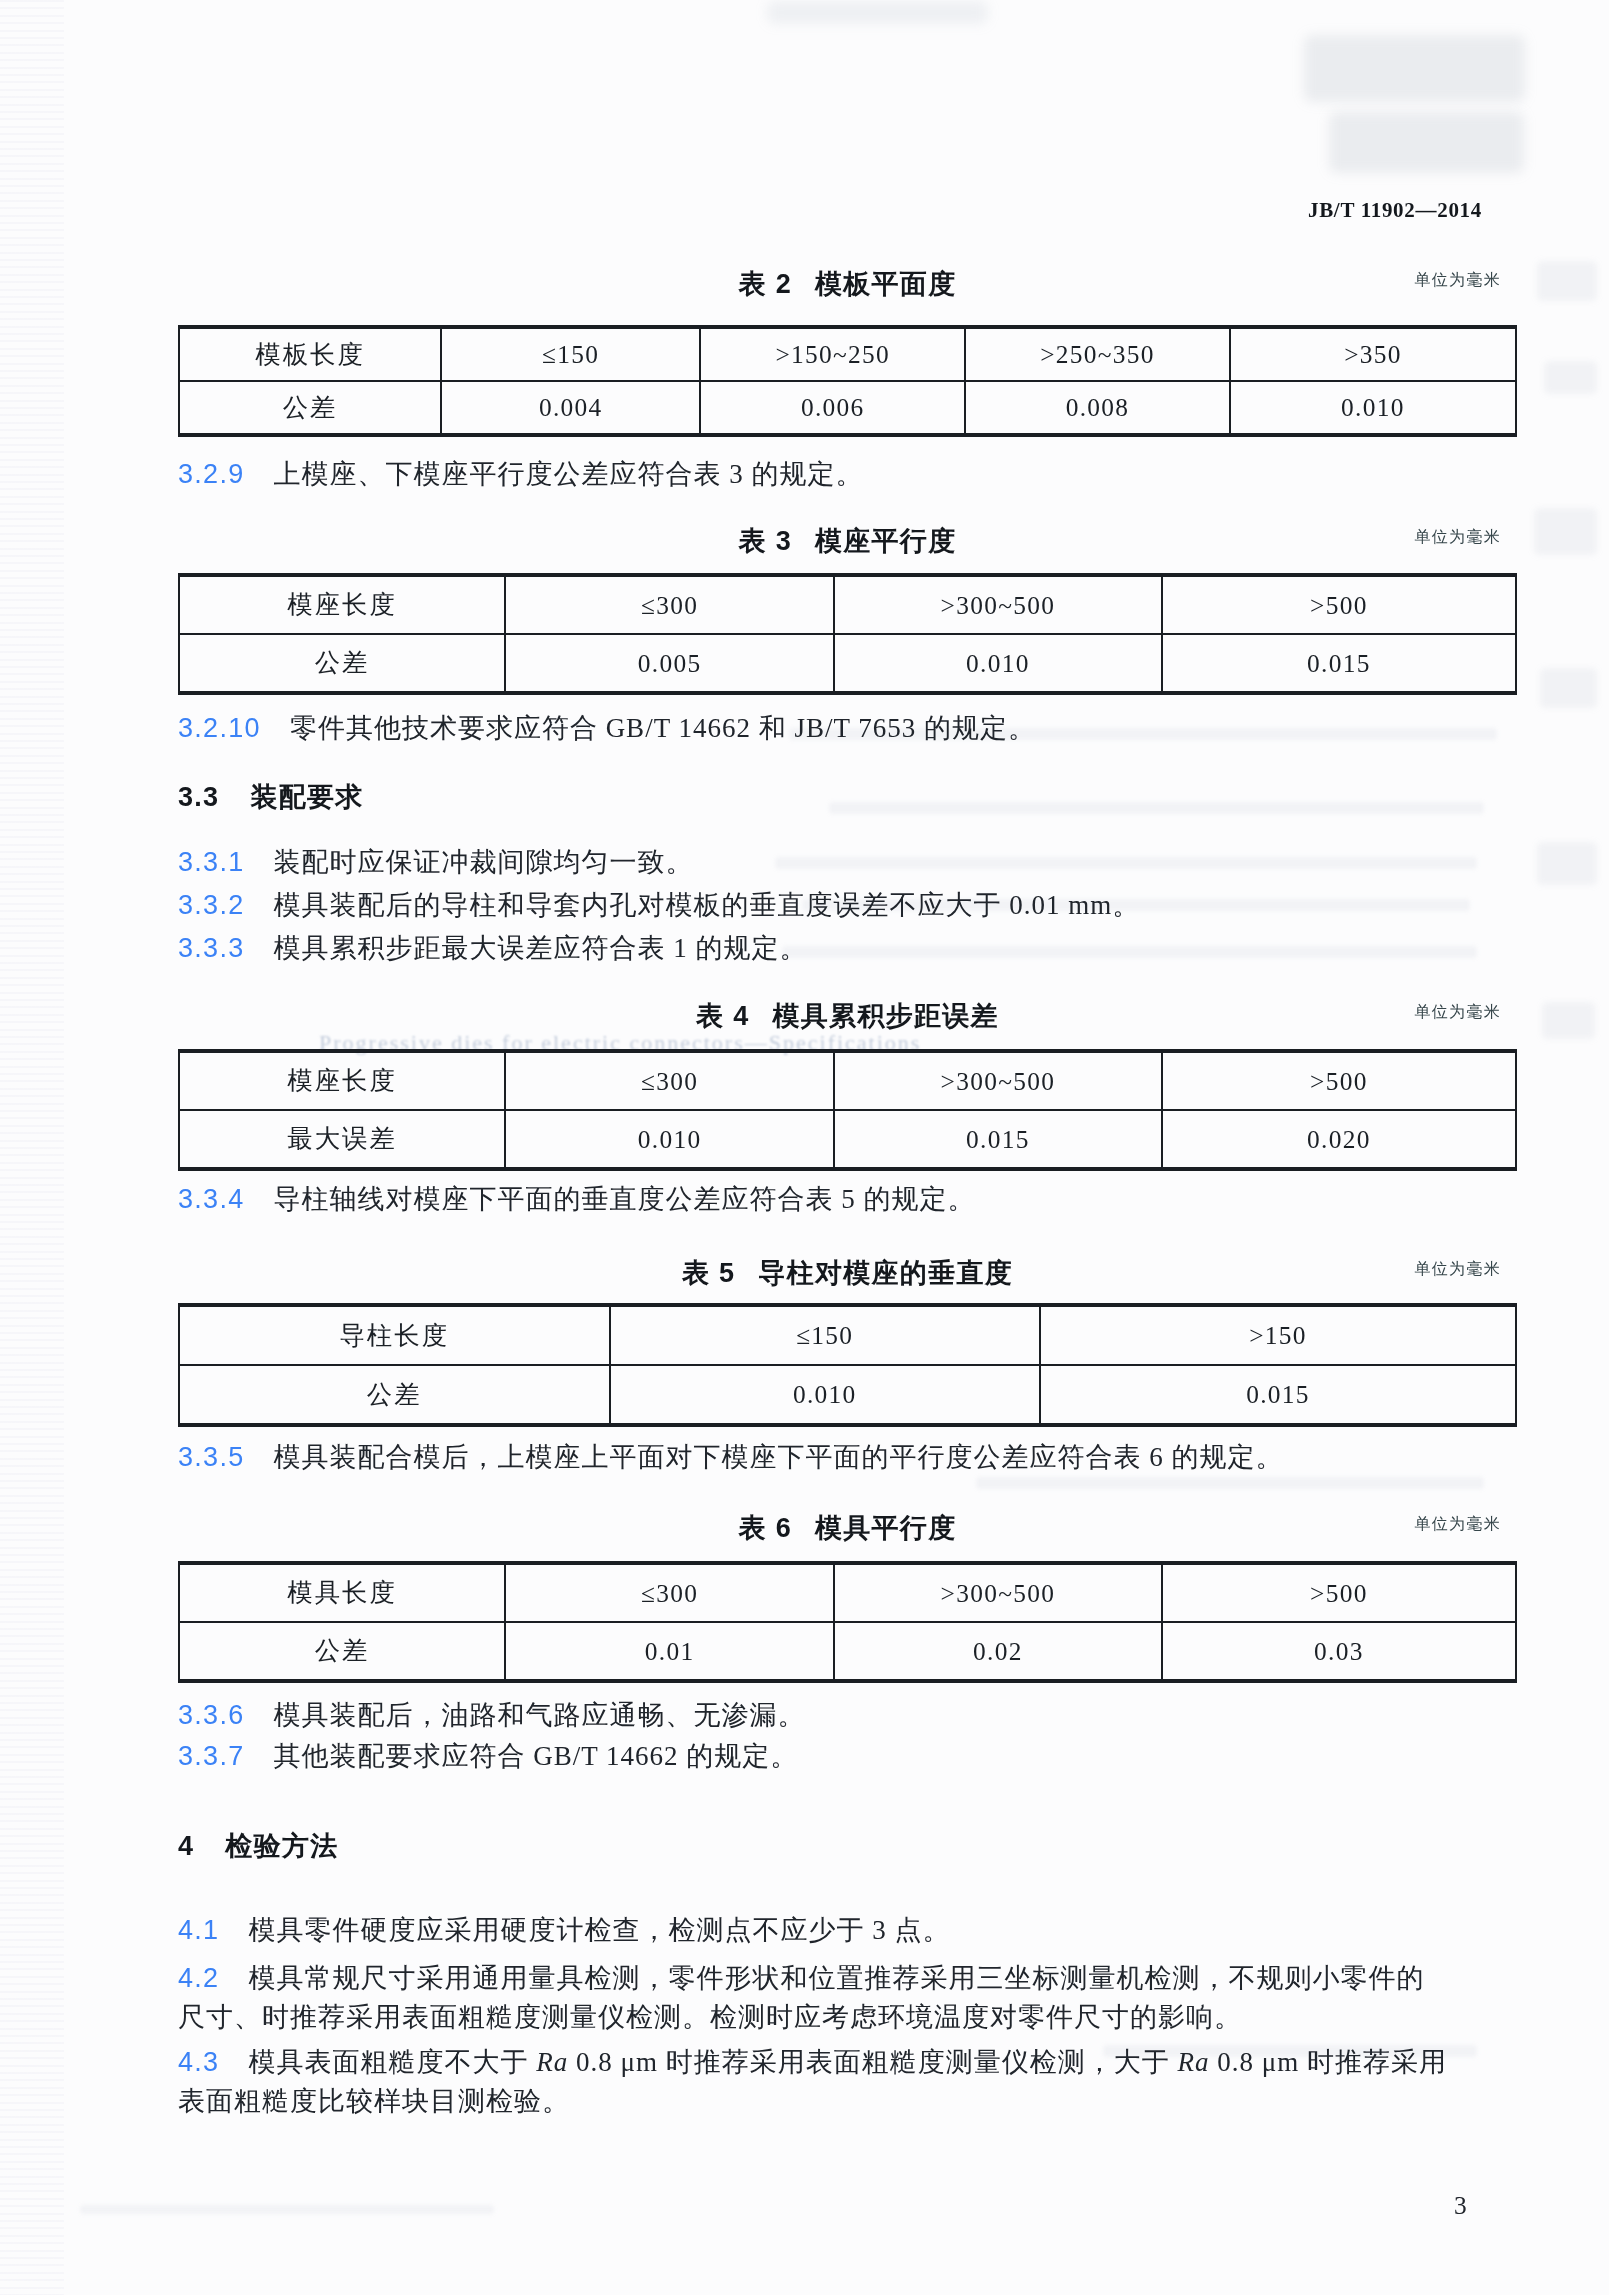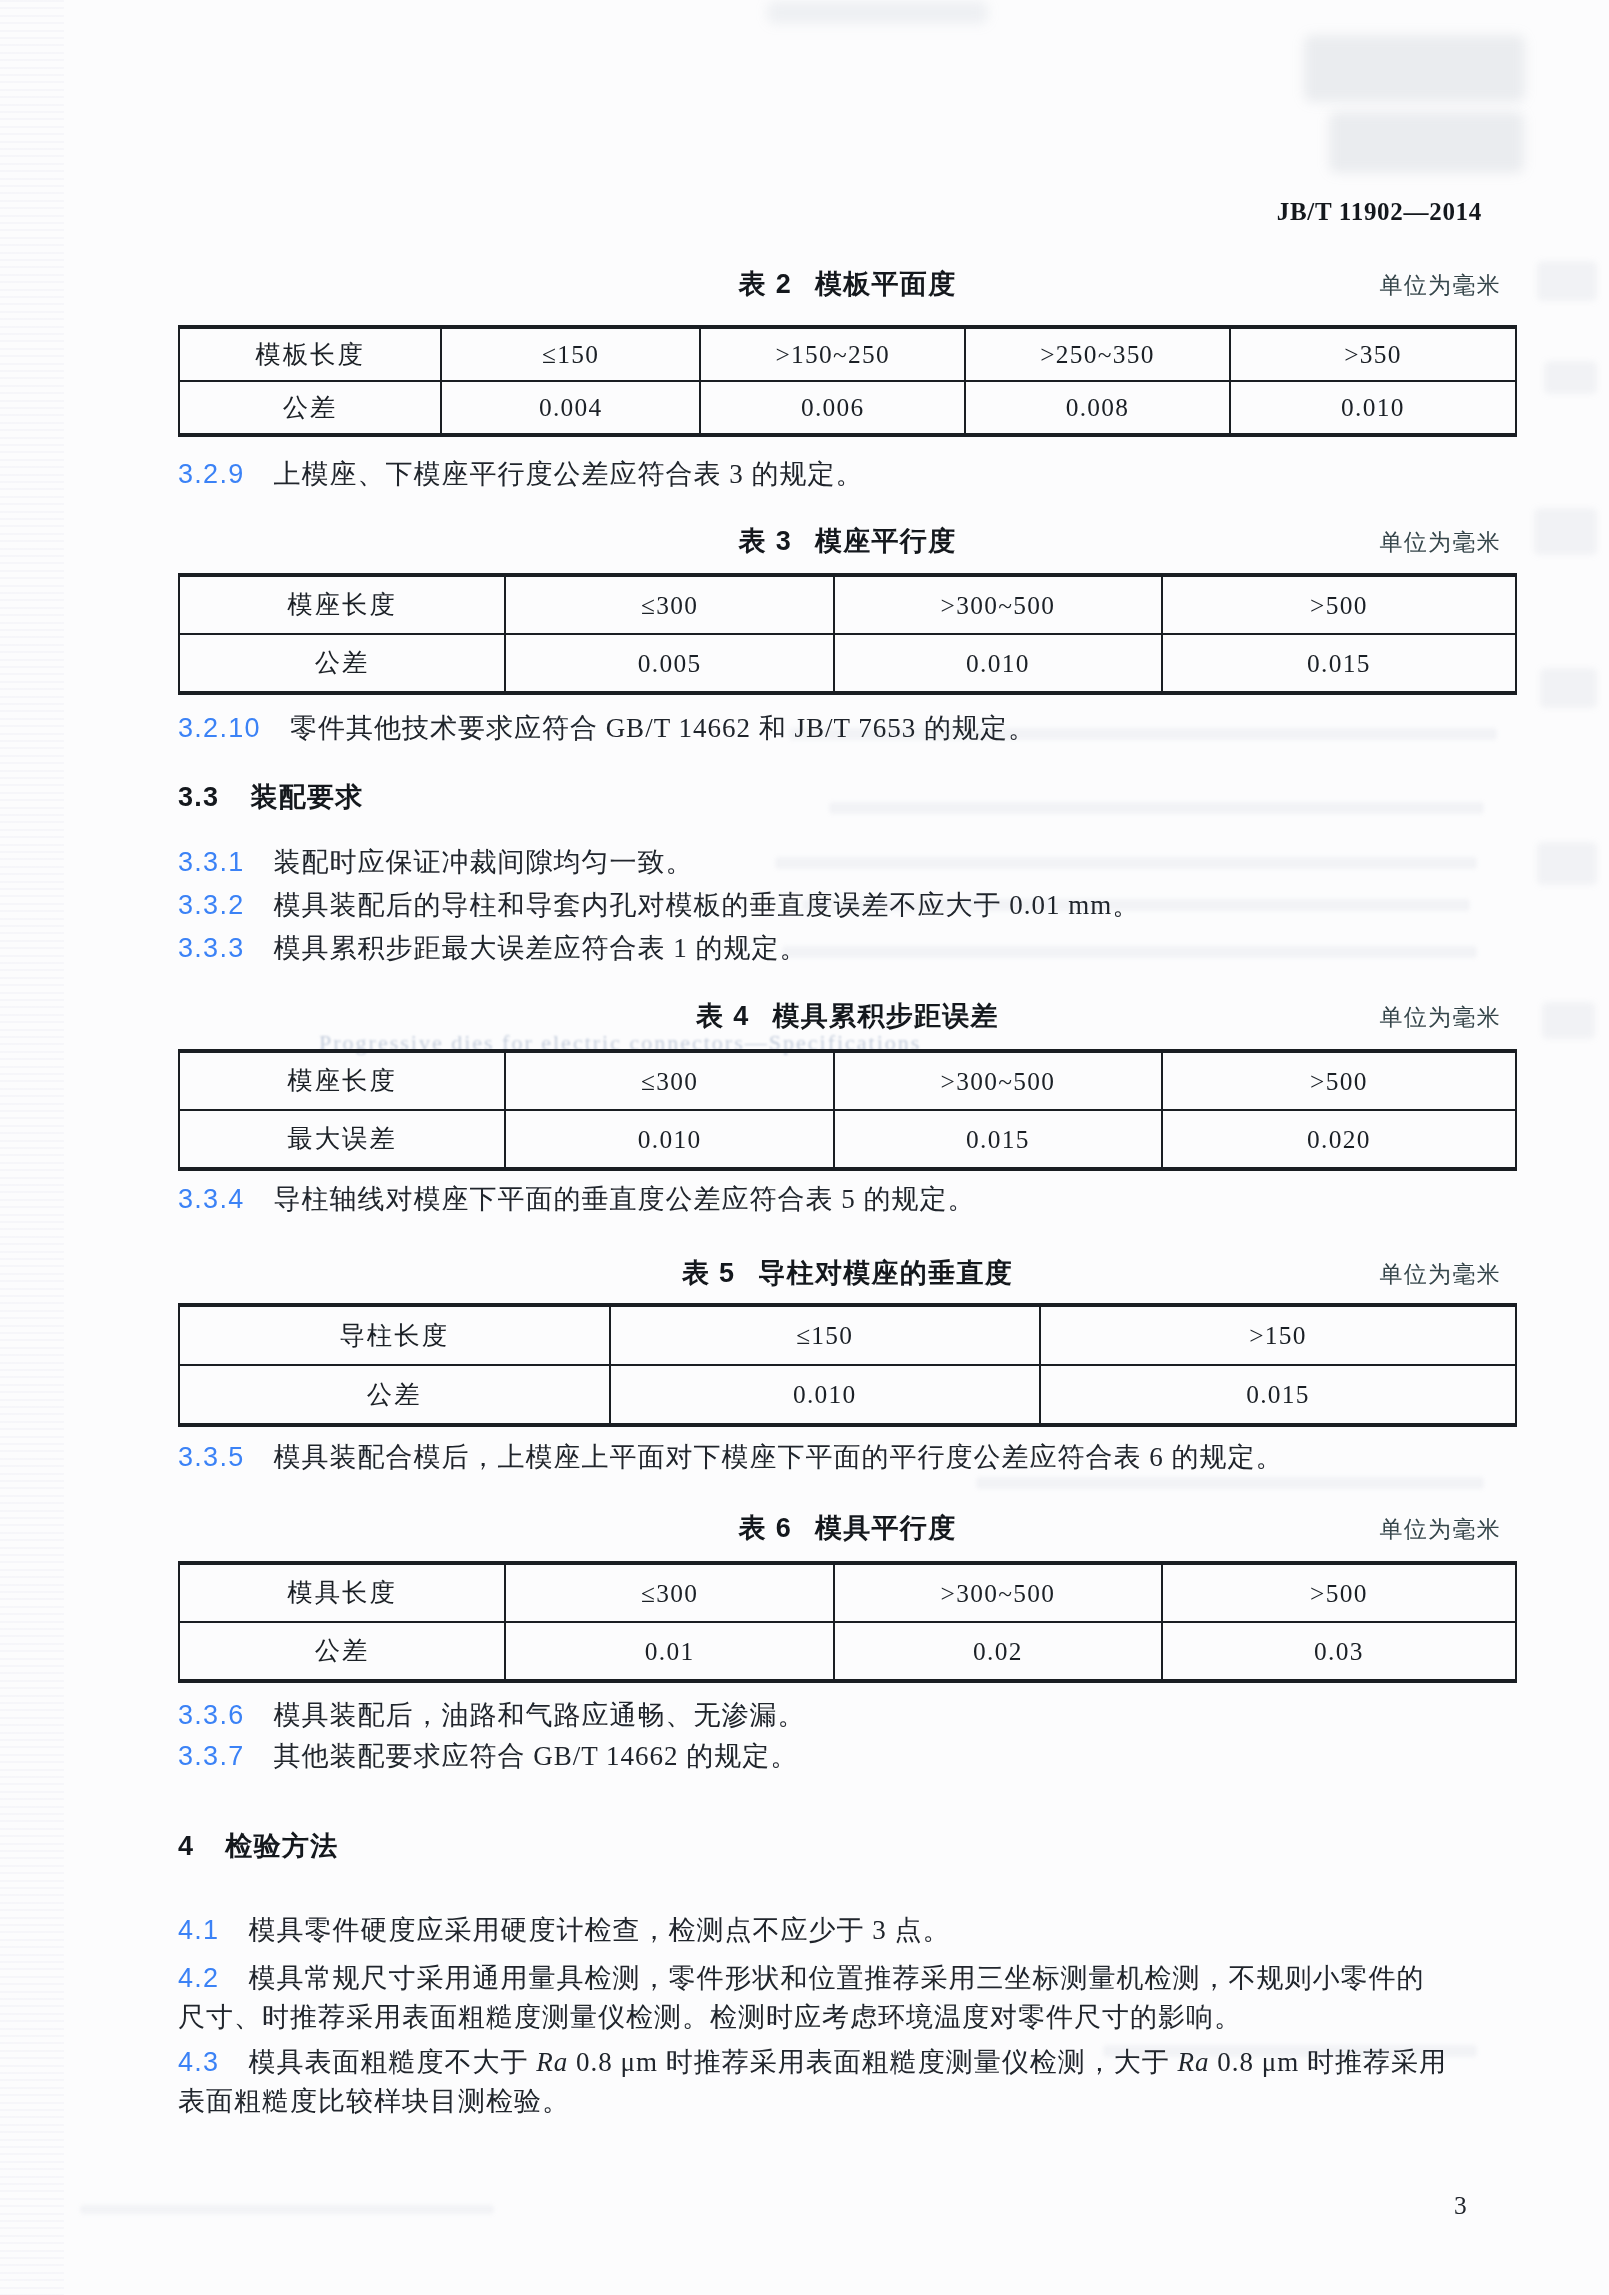--- a/index.html
+++ b/index.html
@@ -8,40 +8,40 @@
     width:1610px;height:2295px;
     background:#fcfcfd;
     overflow:hidden;
     font-family:"Liberation Serif", serif;
     color:#1b1f26;
   }
   
   .doc-code{
     position:absolute;top:198px;right:128px;
     font-family:"Liberation Serif", serif;
-    font-weight:bold;font-size:25px;letter-spacing:0.7px;color:#14181d;
+    font-weight:bold;font-size:21px;letter-spacing:0.7px;color:#14181d;
   }
   .page-num{
     position:absolute;top:2191px;left:1454px;
     font-size:25.4px;color:#20242b;
   }
   
   .caption-row{
     position:absolute;left:178px;width:1339px;height:31px;
   }
   .caption-row .caption{
     width:100%;text-align:center;
     font-family:"Liberation Sans", sans-serif;
     font-weight:bold;font-size:27px;color:#14181d;letter-spacing:1.3px;
   }
   .caption-row .cap-title{margin-left:23px;}
   .caption-row .unit{
     position:absolute;right:16px;top:4px;
     font-family:"Liberation Serif", serif;
-    font-weight:normal;font-size:23px;color:#35454a;letter-spacing:1.3px;
+    font-weight:normal;font-size:16px;color:#35454a;letter-spacing:1.3px;
   }
   
   table.spec{
     position:absolute;left:178px;width:1339px;
     border-collapse:collapse;table-layout:fixed;
     background:transparent;
   }
   table.spec td{
     border:2px solid #1a1e23;
     text-align:center;vertical-align:middle;

